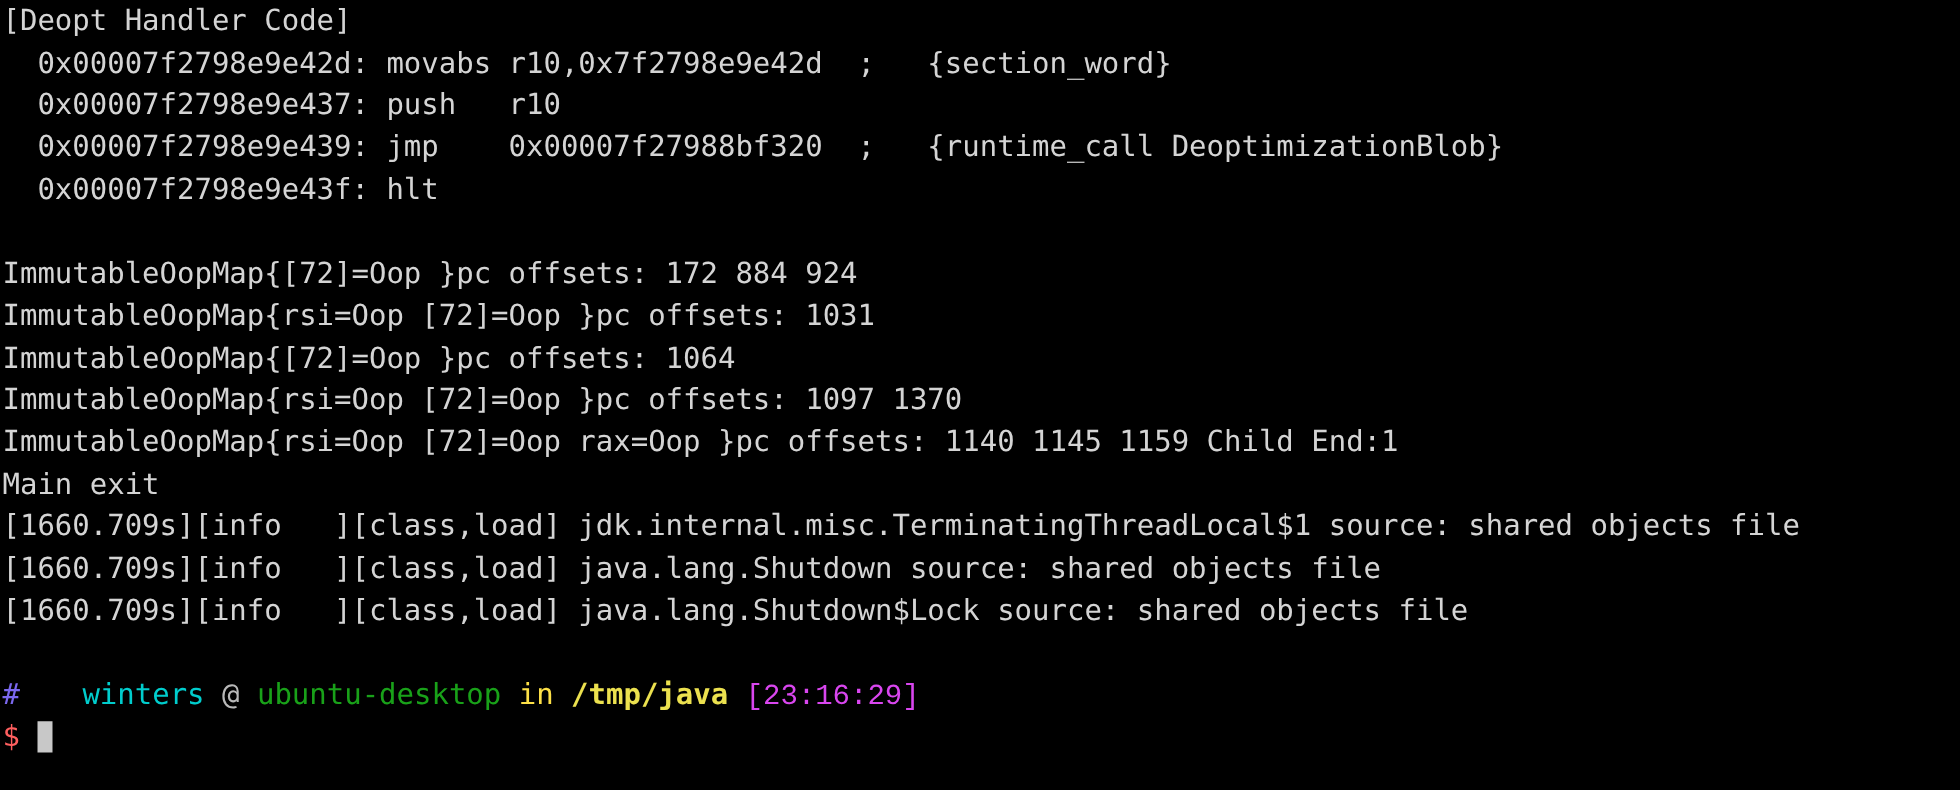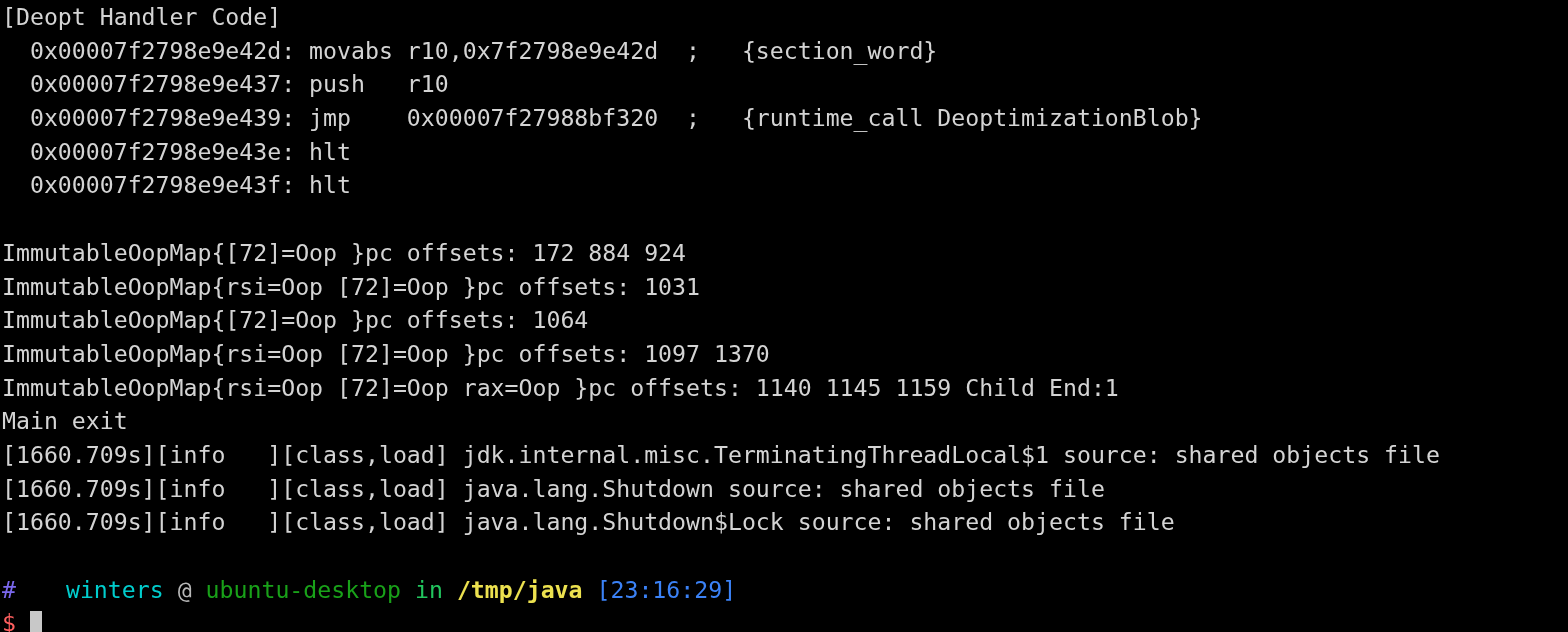--- a/index.html
+++ b/index.html
@@ -40,43 +40,42 @@
     height: 33.7px;
   }
   .out {
     color: #d4d4d4;
   }
   
   .c-hash   { color: #7b68ee; }
   .c-user   { color: #00cdcd; margin-left: 36px; }
   .c-at     { color: #b8b8b8; }
   .c-host   { color: #19a119; text-align: right; }
-  .c-in     { color: #22c55e; }
+  .c-in     { color: #fde047; }
   .c-path   { color: #ece14f; font-weight: bold; }
-  .c-time   { color: #3b82f6; }
+  .c-time   { color: #d946ef; font-family: Liberation Mono, monospace; }
   .c-dollar { color: #ff5f5f; }
   .cursor {
     display: inline-block;
     width: 11.6px;
     height: 25px;
     background: #c8c8c8;
     vertical-align: -5px;
   }
 </style>
 </head>
 <body>
 
 <div id="terminal">
 
   <div class="line out">[Deopt Handler Code]</div>
 
   <div class="line out">  0x00007f2798e9e42d: movabs r10,0x7f2798e9e42d  ;   {section_word}</div>
   <div class="line out">  0x00007f2798e9e437: push   r10</div>
   <div class="line out">  0x00007f2798e9e439: jmp    0x00007f27988bf320  ;   {runtime_call DeoptimizationBlob}</div>
-  <div class="line out">  0x00007f2798e9e43e: hlt</div>
   <div class="line out">  0x00007f2798e9e43f: hlt</div>
 
   <div class="line blank"></div>
 
   <div class="line out">ImmutableOopMap{[72]=Oop }pc offsets: 172 884 924</div>
   <div class="line out">ImmutableOopMap{rsi=Oop [72]=Oop }pc offsets: 1031</div>
   <div class="line out">ImmutableOopMap{[72]=Oop }pc offsets: 1064</div>
   <div class="line out">ImmutableOopMap{rsi=Oop [72]=Oop }pc offsets: 1097 1370</div>
   <div class="line out">ImmutableOopMap{rsi=Oop [72]=Oop rax=Oop }pc offsets: 1140 1145 1159 Child End:1</div>
 

